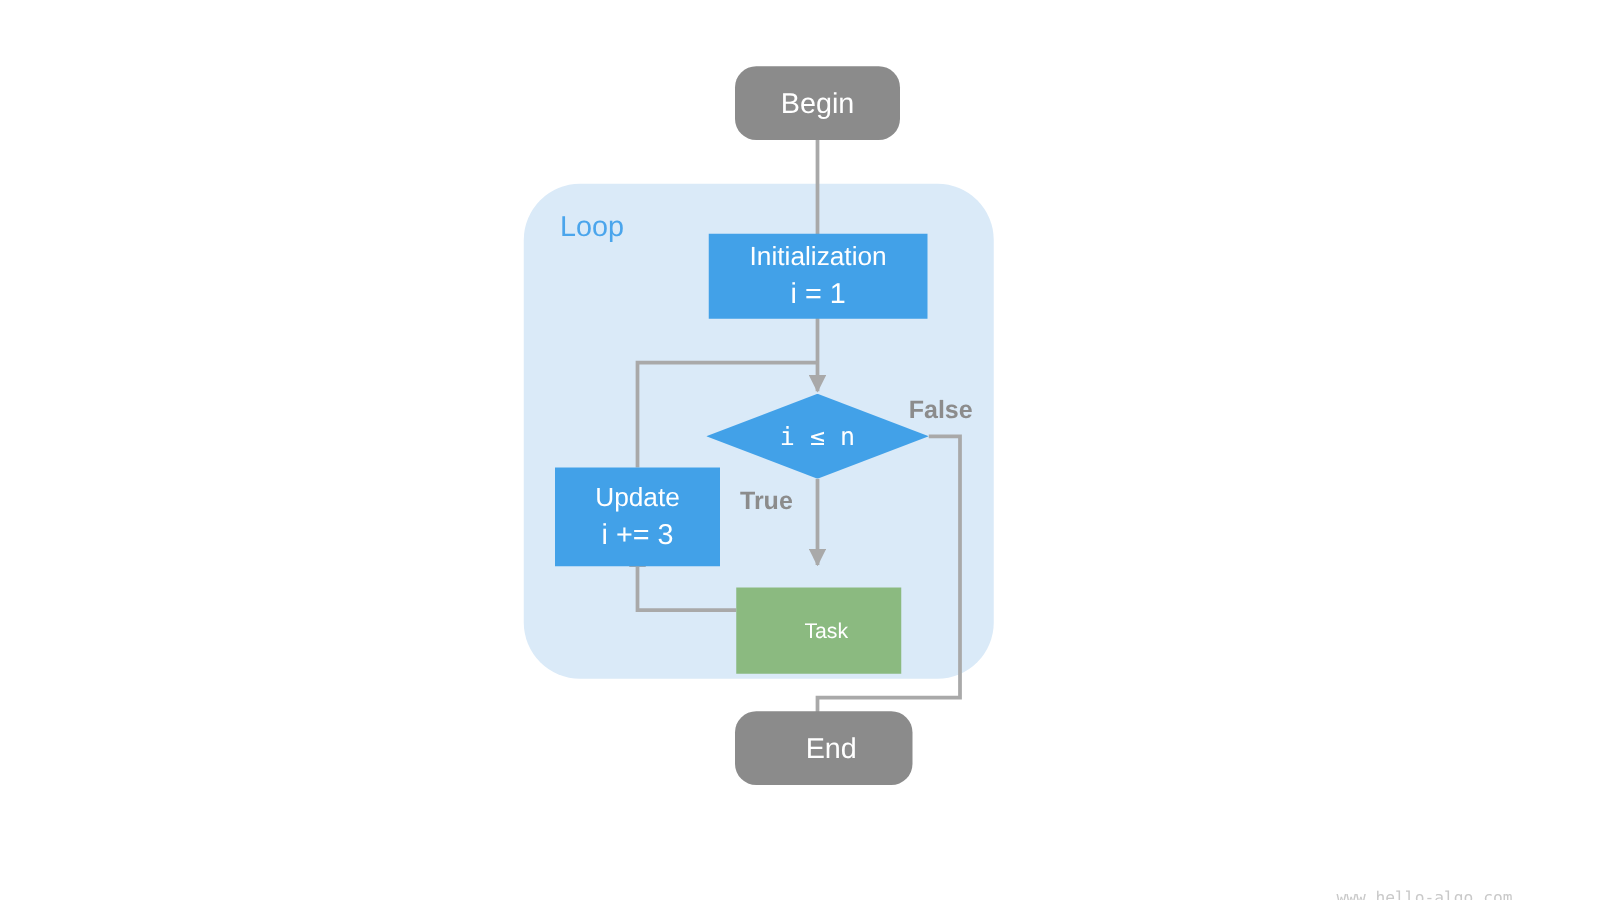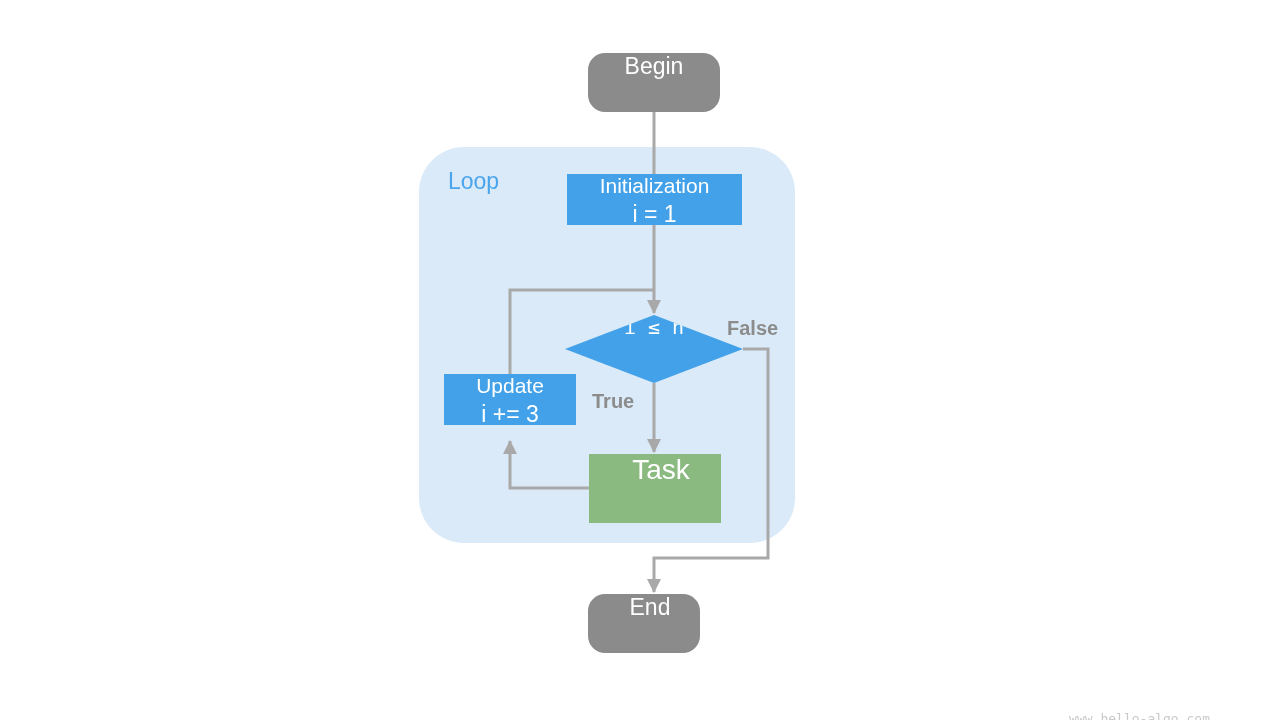--- a/index.html
+++ b/index.html
@@ -49,47 +49,48 @@
   }
   #arrowhead path {
     fill: var(--line-gray, #A9A9A9);
   }
   
   .node {
     position: absolute;
     display: flex;
     flex-direction: column;
     align-items: center;
+    justify-content: center;
     color: #ffffff;
     z-index: 2;
     box-sizing: border-box;
     text-align: center;
   }
   .node.terminal {
     background: var(--node-gray, #8B8B8B);
     border-radius: 17px;
     font-size: 23px;
   }
   .node.process-blue {
     background: var(--node-blue, #42A1E8);
     font-size: 21px;
   }
   .node .code-line {
     font-family: Liberation Sans, sans-serif;
     font-size: 23px;
     margin-top: 3px;
   }
   #node-begin { left: 588px; top: 53px;  width: 132px; height: 59px; }
-  #node-end   { left: 588px; top: 594px; width: 112px; height: 59px; padding-left: 12px; }
-  #node-init   { left: 567px; top: 174px; width: 175px; height: 51px; }
-  #node-update { left: 444px; top: 374px; width: 132px; height: 51px; }
+  #node-end   { left: 588px; top: 569px; width: 142px; height: 59px; padding-left: 12px; }
+  #node-init   { left: 567px; top: 187px; width: 175px; height: 68px; }
+  #node-update { left: 444px; top: 374px; width: 132px; height: 79px; }
   #node-task {
-    left: 589px; top: 454px; width: 132px; height: 69px;
+    left: 589px; top: 470px; width: 132px; height: 69px;
     background: var(--node-green, #8BBA80);
-    font-size: 28px;
+    font-size: 17px;
     padding-left: 12px;
   }
   #node-condition {
     left: 565px; top: 315px; width: 178px; height: 68px;
     background: var(--node-blue, #42A1E8);
     clip-path: polygon(50% 0, 100% 50%, 50% 100%, 0 50%);
     font-family: "DejaVu Sans Mono", monospace;
     font-size: 20px;
   }
   .edge-label {

